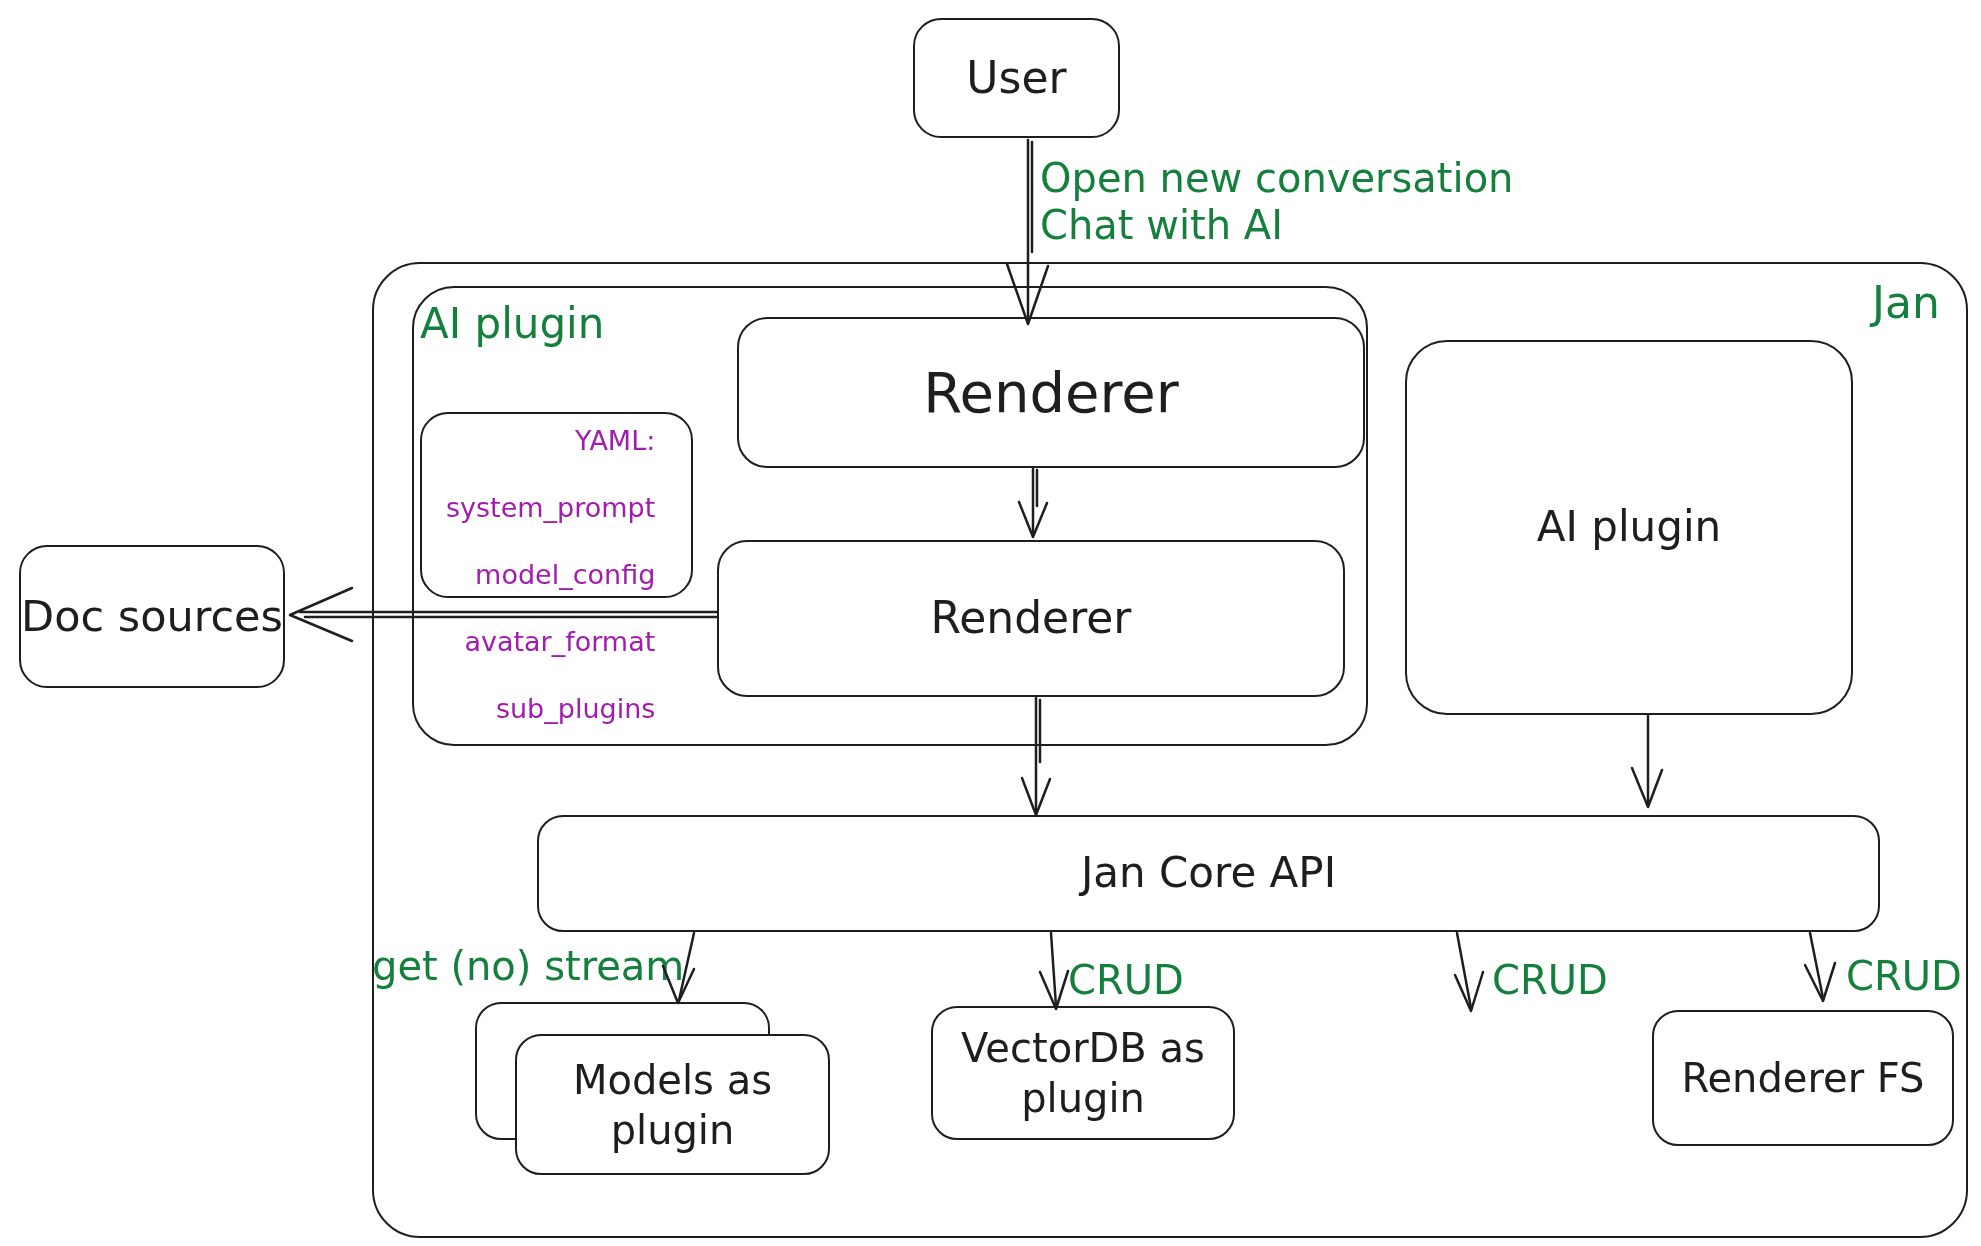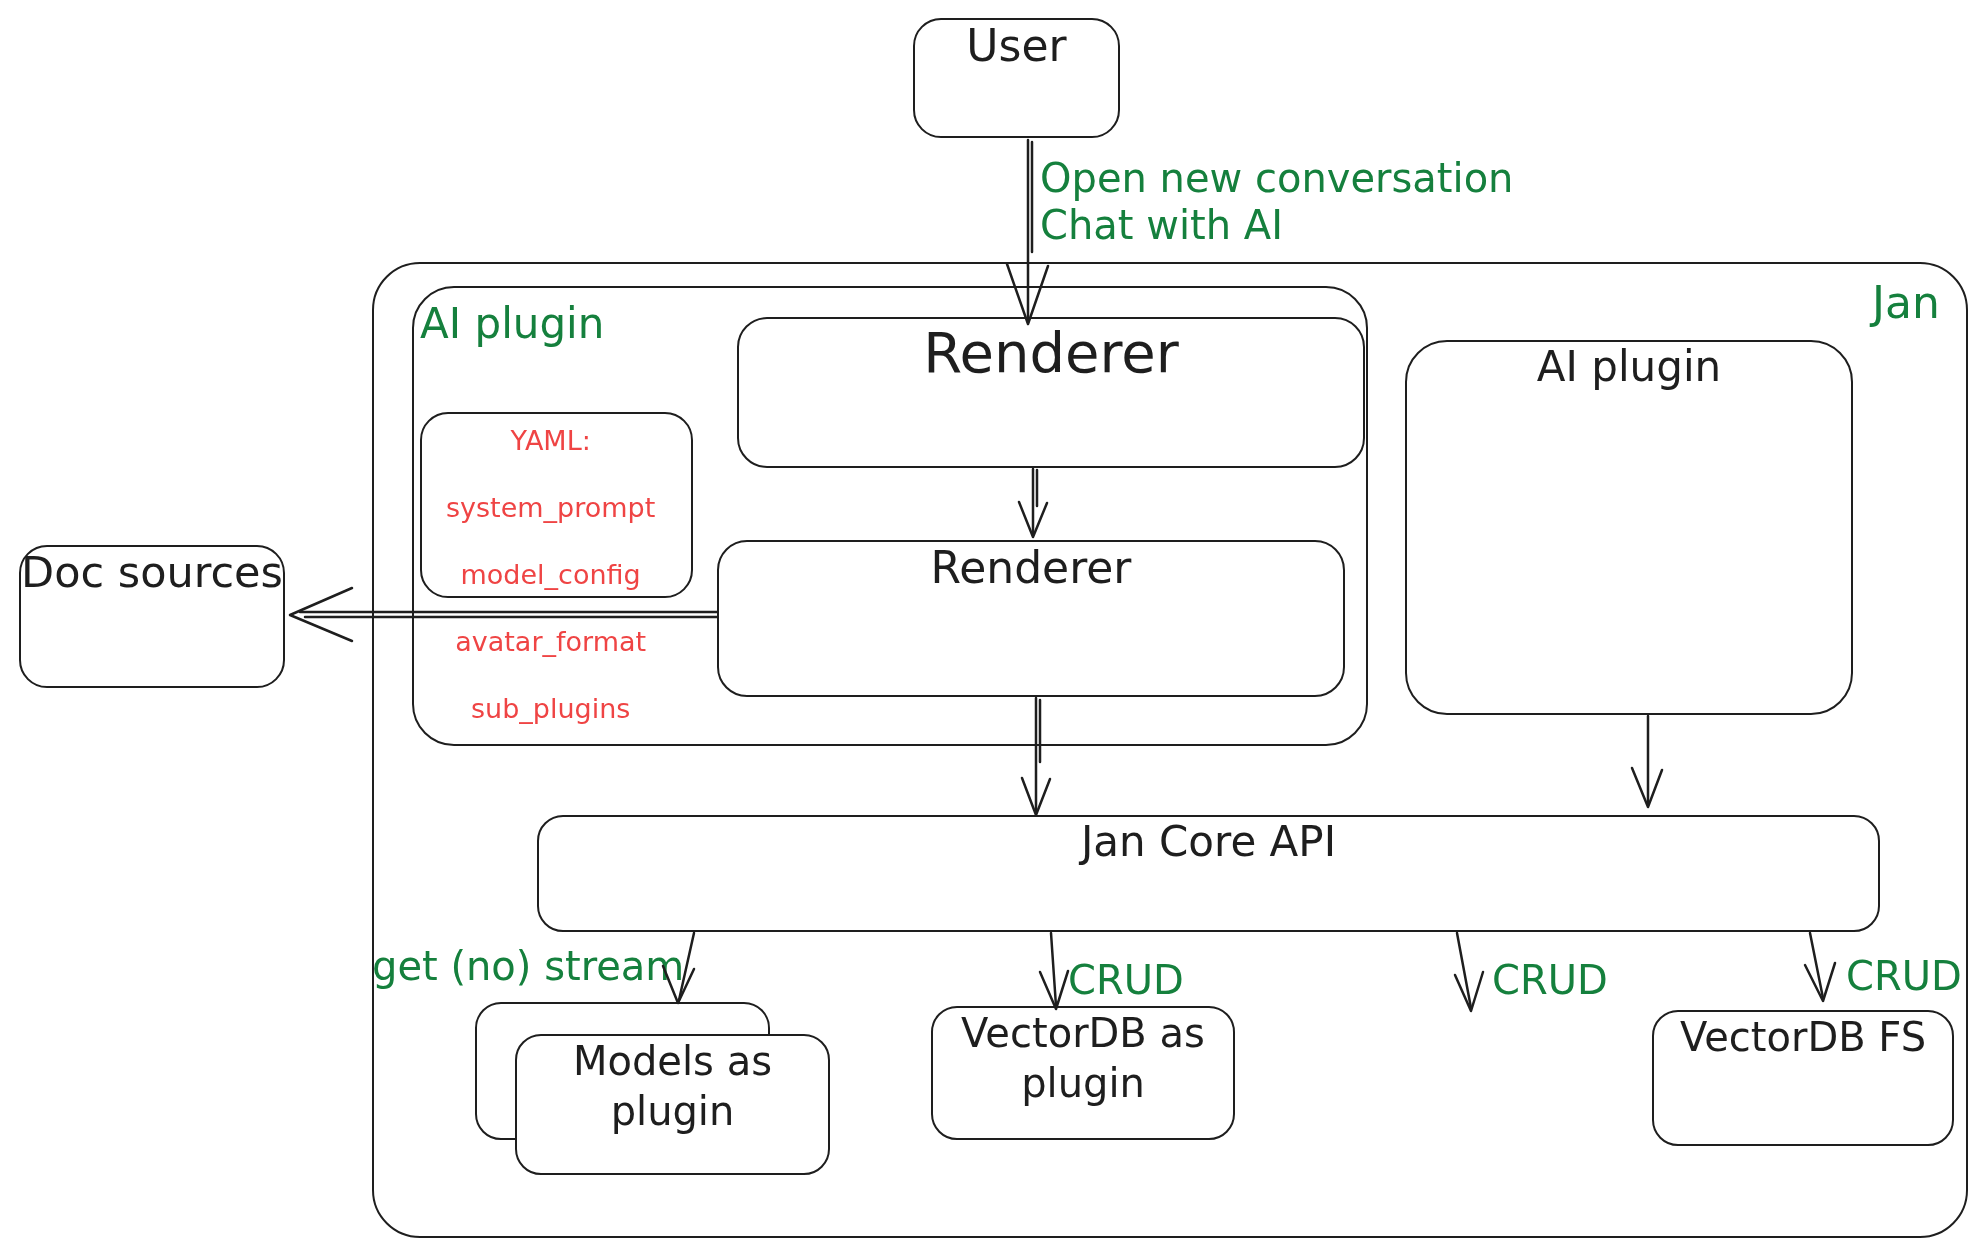--- a/index.html
+++ b/index.html
@@ -9,21 +9,21 @@
     background:#ffffff;
     font-family:"DejaVu Sans", sans-serif;
     color:#1e1e1e;
     overflow:hidden;
   }
   .box{
     position:absolute;
     border:2.5px solid #1e1e1e;
     background:#ffffff;
     display:flex;
-    align-items:flex-start;
+    align-items:center;
     justify-content:center;
     text-align:center;
     box-sizing:border-box;
     color:#1e1e1e;
   }
   .container-box{
     position:absolute;
     border:2.5px solid #1e1e1e;
     background:#ffffff;
     box-sizing:border-box;
@@ -34,22 +34,22 @@
     position:absolute;
     font-size:40px;
     white-space:nowrap;
     color:#15803d;
     line-height:1.15;
   }
   .yaml-text{
     position:absolute;
     font-size:27px;
     line-height:1.24;
-    text-align:center;
-    color:#ef4444;
+    text-align:right;
+    color:#a21caf;
     white-space:pre-line;
   }
   svg.overlay{
     position:absolute;
     left:0;top:0;
     width:1981px;height:1246px;
     pointer-events:none;
   }
   svg.overlay *{
     stroke:#1e1e1e;
@@ -105,21 +105,21 @@
   <div class="box stacked-label" style="left:515px;top:1034px;width:315px;height:141px;border-radius:26px;">
     <span><span>Models as</span><br><span>plugin</span></span>
   </div>
 
   <div class="box stacked-label" style="left:903px;top:1006px;width:304px;height:134px;border-radius:26px;margin-left:28px;">
     <span><span>VectorDB as</span><br><span>plugin</span></span>
   </div>
 
 
   <div class="box stacked-label" style="left:1652px;top:1010px;width:302px;height:136px;border-radius:26px;">
-    <span>VectorDB FS</span>
+    <span>Renderer FS</span>
   </div>
 
   <div class="floating-label" style="left:1040px;top:155px;">Open new conversation</div>
   <div class="floating-label" style="left:1040px;top:202px;">Chat with AI</div>
   <div class="floating-label" style="left:372px;top:943px;">get (no) stream</div>
   <div class="floating-label" style="left:1068px;top:957px;">CRUD</div>
   <div class="floating-label" style="left:1492px;top:957px;">CRUD</div>
   <div class="floating-label" style="left:1846px;top:953px;">CRUD</div>
 
   <svg class="overlay" viewBox="0 0 1981 1246">

